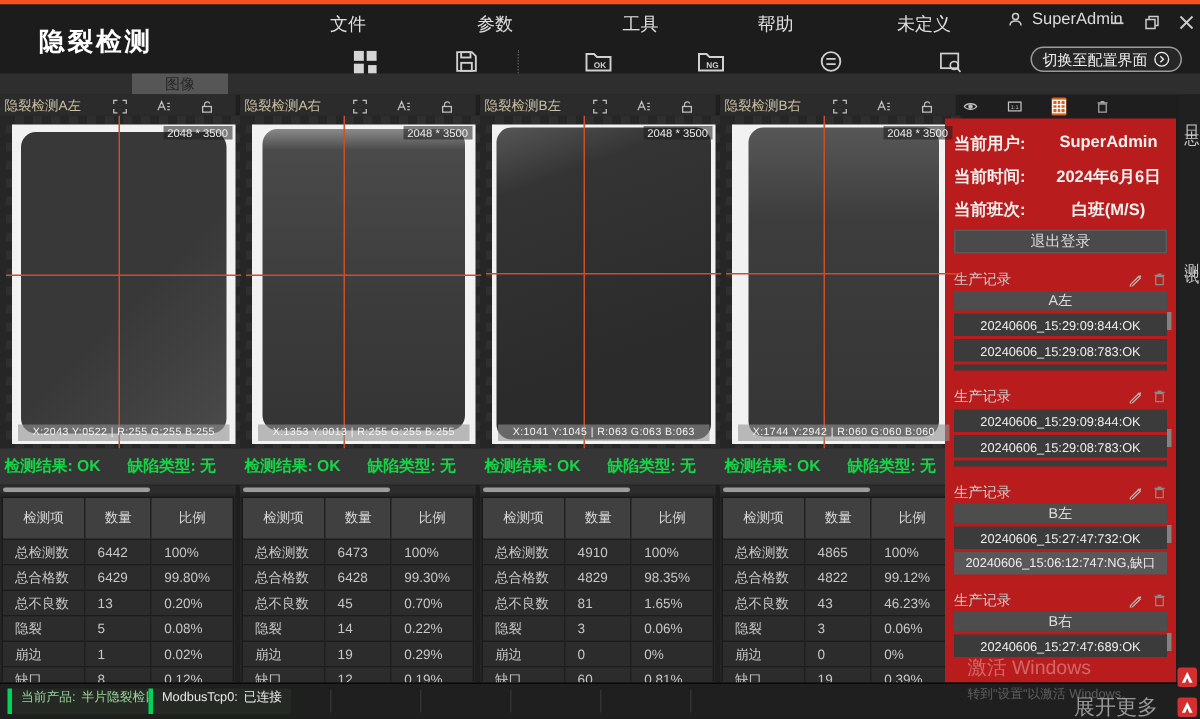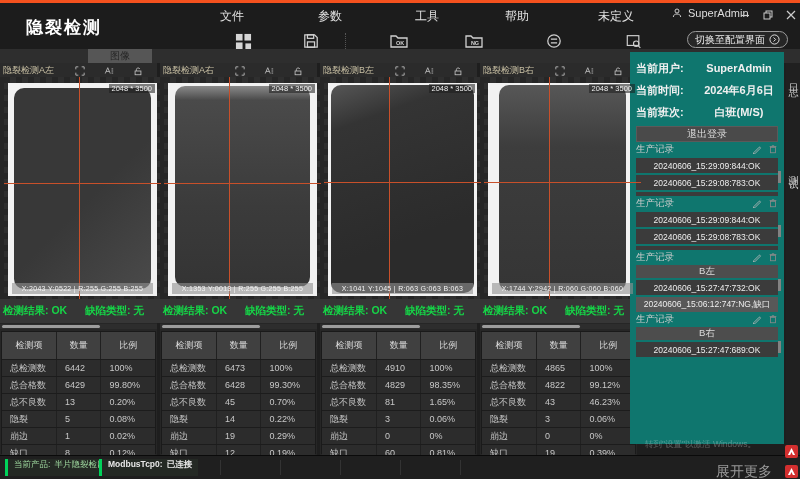--- a/index.html
+++ b/index.html
@@ -35,42 +35,42 @@
 .ok{position:absolute;top:5px;font-size:10.5px;font-weight:bold;color:#15d647;white-space:nowrap}
 .pscroll{position:absolute;left:0;top:261px;width:157px;height:5px;background:#2d2d2d}
 .pthumb{position:absolute;left:2px;top:1px;width:98px;height:3px;background:#9c9c9c;border-radius:2px}
 .ptable{position:absolute;left:1px;right:1px;top:268px;bottom:1px;background:#262626;border:1px solid #1a1a1a}
 .trow{display:flex;height:17px;border-bottom:1px solid #1c1c1c;background:#2c2c2c;font-size:9px;color:#c8c8c8}
 .trow.th{height:28px;background:#404040;color:#d8d8d8}
 .tcell{height:100%;display:flex;align-items:center;padding-left:8px;border-right:1px solid #202020}
 .tc1{flex:0 0 36%}.tc2{flex:0 0 29%}.tc3{flex:1;border-right:none}
 .th .tcell{justify-content:center;padding-left:0}
 
-.sidebar{position:absolute;left:630px;top:52px;width:154px;height:392px;background:#0f766e;padding:5px 6px 0 6px}
+.sidebar{position:absolute;left:630px;top:79px;width:154px;height:392px;background:#b91c1c;padding:5px 6px 0 6px}
 .irow{display:flex;height:22px;align-items:center;font-size:11px;font-weight:bold;color:#f0f0f0}
 .ilabel{width:64px}
 .ivalue{flex:1;text-align:center}
 .logout{margin-top:3px;height:16px;background:#4a4a4a;border:1px solid #5a5a5a;color:#ddd;font-size:10px;width:100%;display:flex;align-items:center;justify-content:center;font-family:inherit}
-.group{position:relative;margin-top:0}
+.group{position:relative;margin-top:10px}
 .ghead{height:14px;display:flex;align-items:center;font-size:9.5px;color:#ccc}
 .gicons{margin-left:auto;display:flex;gap:6px;align-items:center}
 .gcam{margin-top:1px;height:13px;background:#4d4d4d;color:#ddd;font-size:9.5px;display:flex;align-items:center;justify-content:center}
 .grec{margin-top:2px;height:15px;background:#3b3b3b;color:#eee;font-size:8.5px;display:flex;align-items:center;justify-content:center;white-space:nowrap}
 .grec.sel{background:#585858}
 .gsliver{margin-top:2px;height:4px;background:#3b3b3b}
 .gthumb{position:absolute;right:-3px;top:29px;width:3px;height:12px;background:#828282}
 
 .vstrip{position:absolute;left:786px;top:63px;width:14px;height:392px;background:#202020;display:flex;flex-direction:column;align-items:center}
 .vtab{writing-mode:vertical-rl;font-size:10px;letter-spacing:4px;color:#ccc}
 .vt1{margin-top:12px}.vt2{margin-top:84px}
 
 .statusbar{position:absolute;left:0;top:455px;width:800px;height:24px;background:#1f1f1f;border-top:1px solid #0a0a0a}
 .seg{position:absolute;top:3px;height:17px;background:#242924;border-left:3px solid #00d25a;display:flex;align-items:flex-start;gap:4px;padding:0 6px;font-size:8.5px;white-space:nowrap}
 .seg1{left:5px;color:#9cd49c}
-.seg2{left:99px;color:#e8e8e8;font-weight:bold}
+.seg2{left:99px;color:#e8e8e8;font-weight:normal}
 .ssep{position:absolute;top:4px;width:1px;height:15px;background:#333}
 .expand{position:absolute;right:28px;top:7px;font-size:14px;color:#999}
 .redicon{position:absolute;left:785px;width:13px;height:13px;background:#d32f2f;border-radius:2px;display:flex;align-items:center;justify-content:center;z-index:60}
 .ri1{top:445px}.ri2{top:465px}
 
 .wm{position:absolute;left:645px;top:436px;z-index:50;pointer-events:none}
 .wm1{font-size:13px;color:rgba(255,255,255,.33)}
 .wm2{font-size:8.5px;color:rgba(255,255,255,.28);margin-top:3px}
 svg{display:block}
 </style>
@@ -587,20 +587,21 @@
             </svg>
           </span>
         <span>
             <svg width="10" height="10" viewBox="0 0 12 12" fill="none" stroke="#8a8a8a">
               <rect x="3" y="4" width="6" height="6.5"></rect>
               <path d="M2 3h8M5 3V2h2v1"></path>
             </svg>
           </span>
       </span>
     </div>
+    <div class="gcam">A左</div>
     <div class="grec">20240606_15:29:09:844:OK</div>
     <div class="grec">20240606_15:29:08:783:OK</div>
     <div class="gsliver"></div>
     <div class="gthumb"></div>
   </div>
 
   <div class="group">
     <div class="ghead">
       <span>生产记录</span>
       <span class="gicons">
@@ -696,14 +697,15 @@
       <path d="M1 9L5 1l4 8H6.5L5 5.5 3.5 9z"></path>
     </svg>
   </div>
 <div class="redicon ri2">
     <svg width="9" height="9" viewBox="0 0 10 10" fill="#fff">
       <path d="M1 9L5 1l4 8H6.5L5 5.5 3.5 9z"></path>
     </svg>
   </div>
 
 <div class="wm">
+  <div class="wm1">激活 Windows</div>
   <div class="wm2">转到"设置"以激活 Windows。</div>
 </div>
 
 </body></html>

